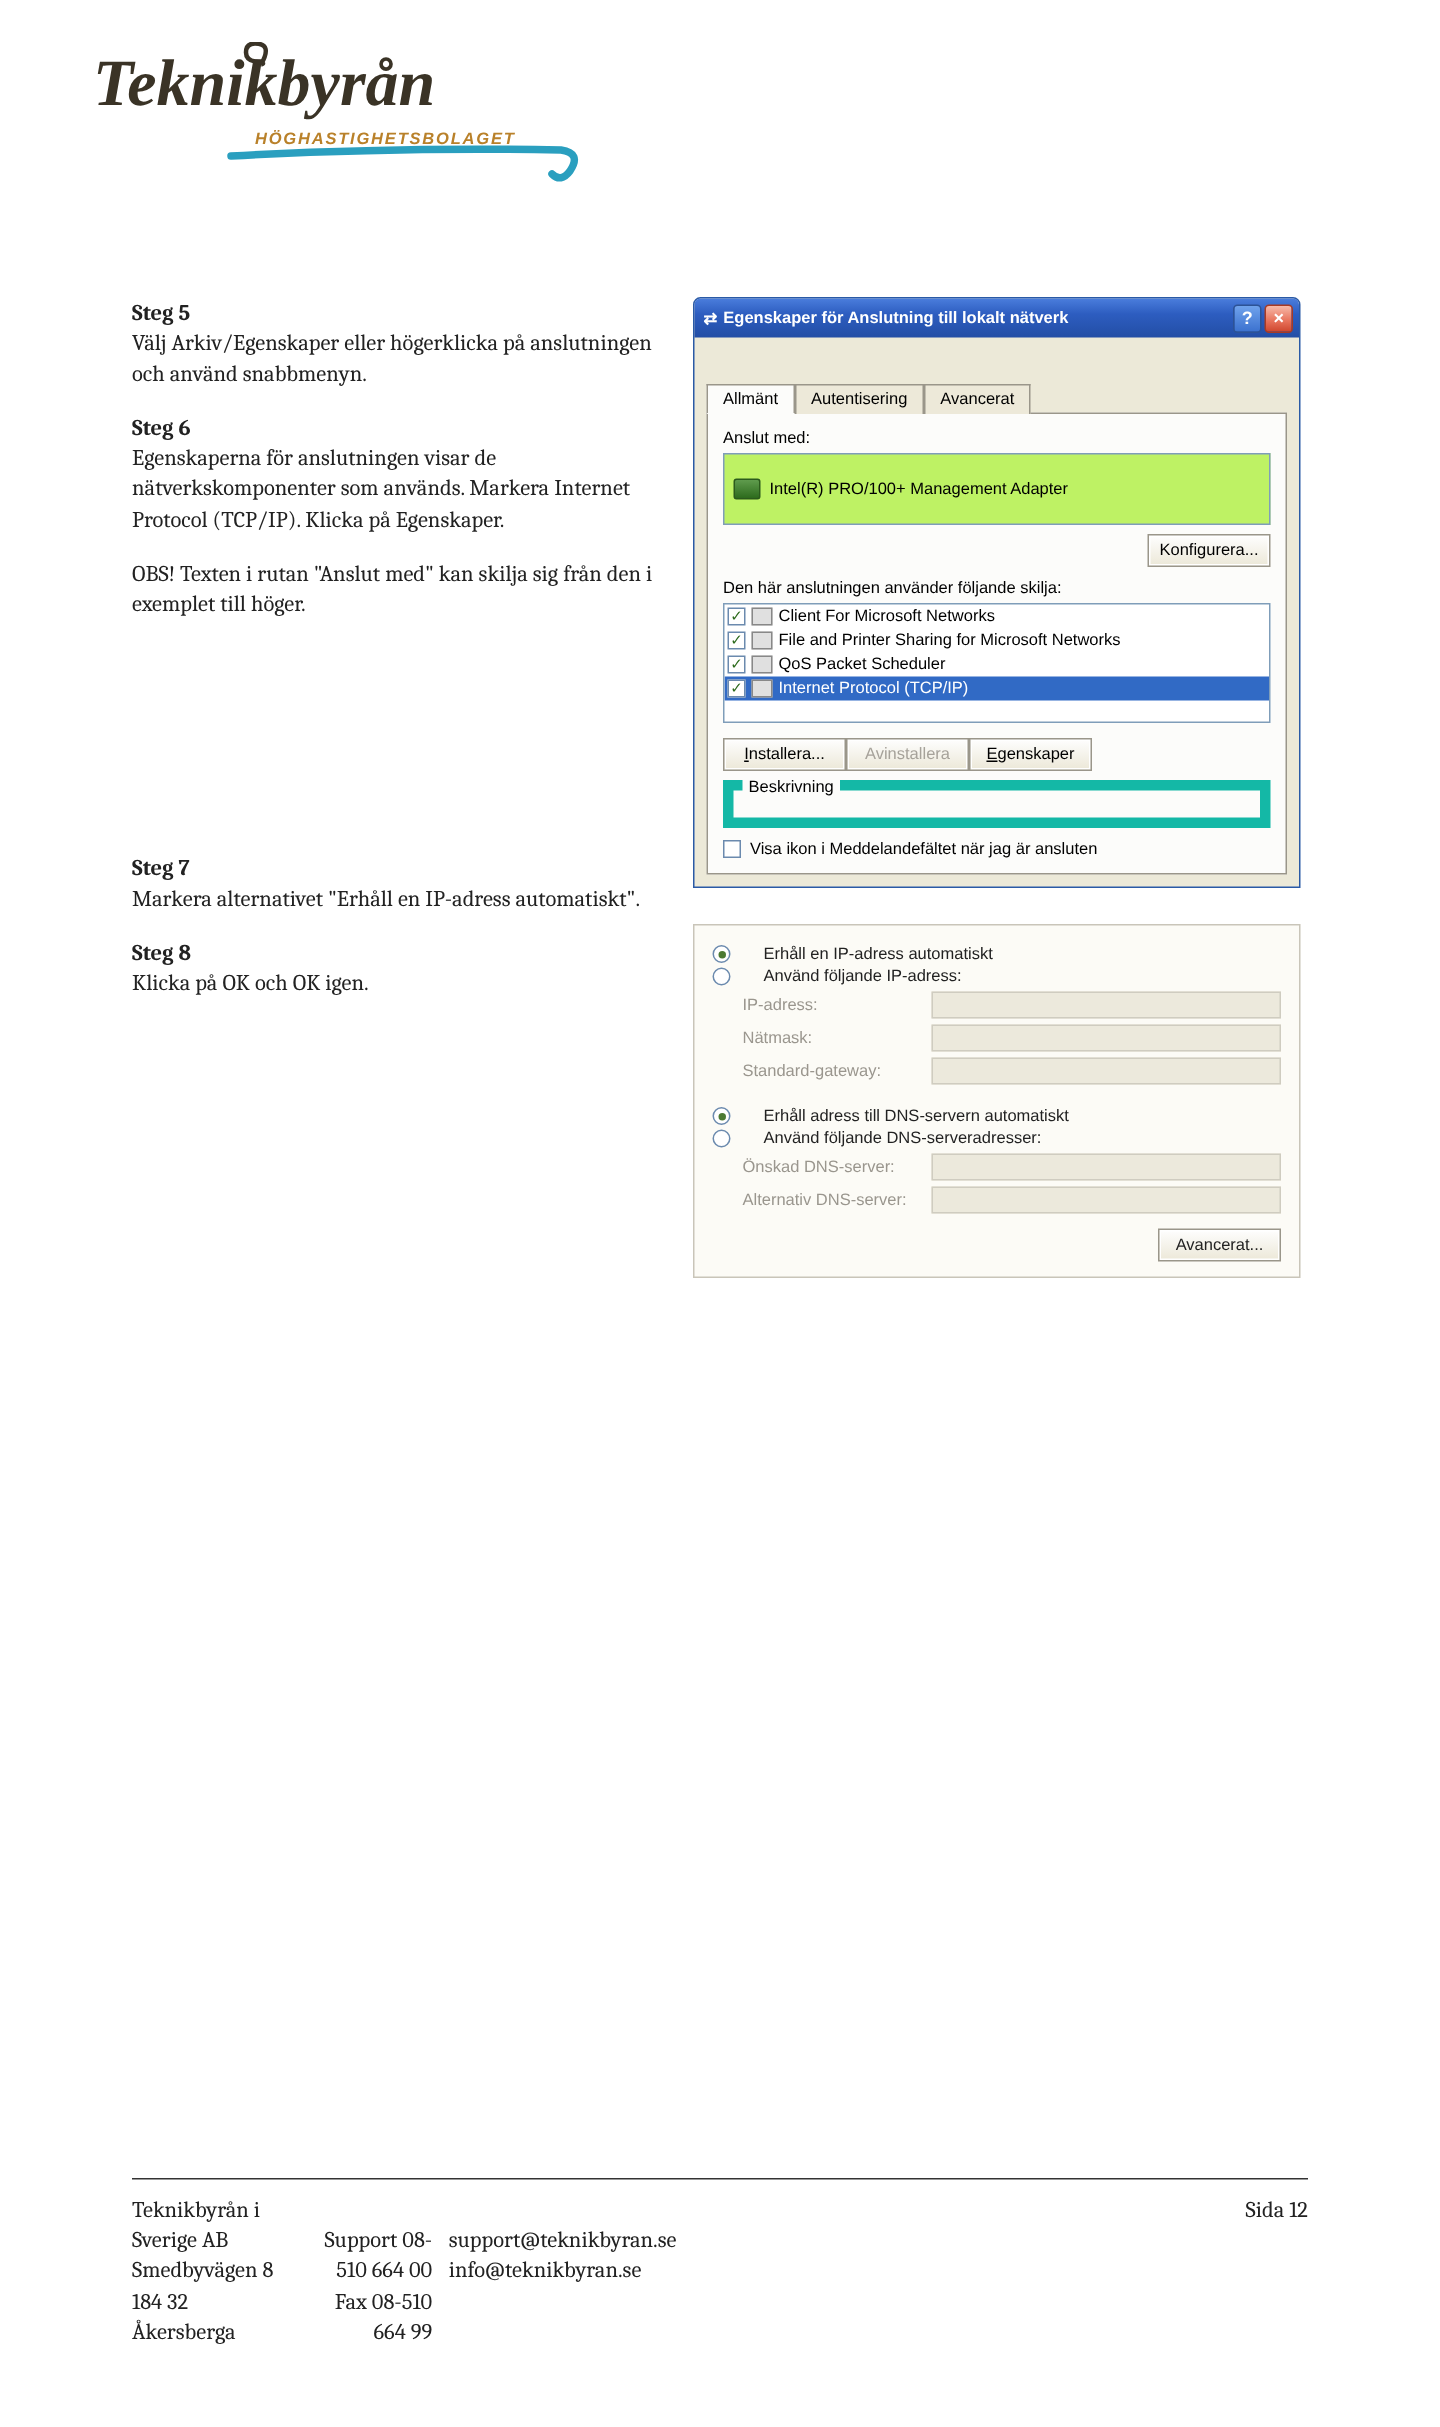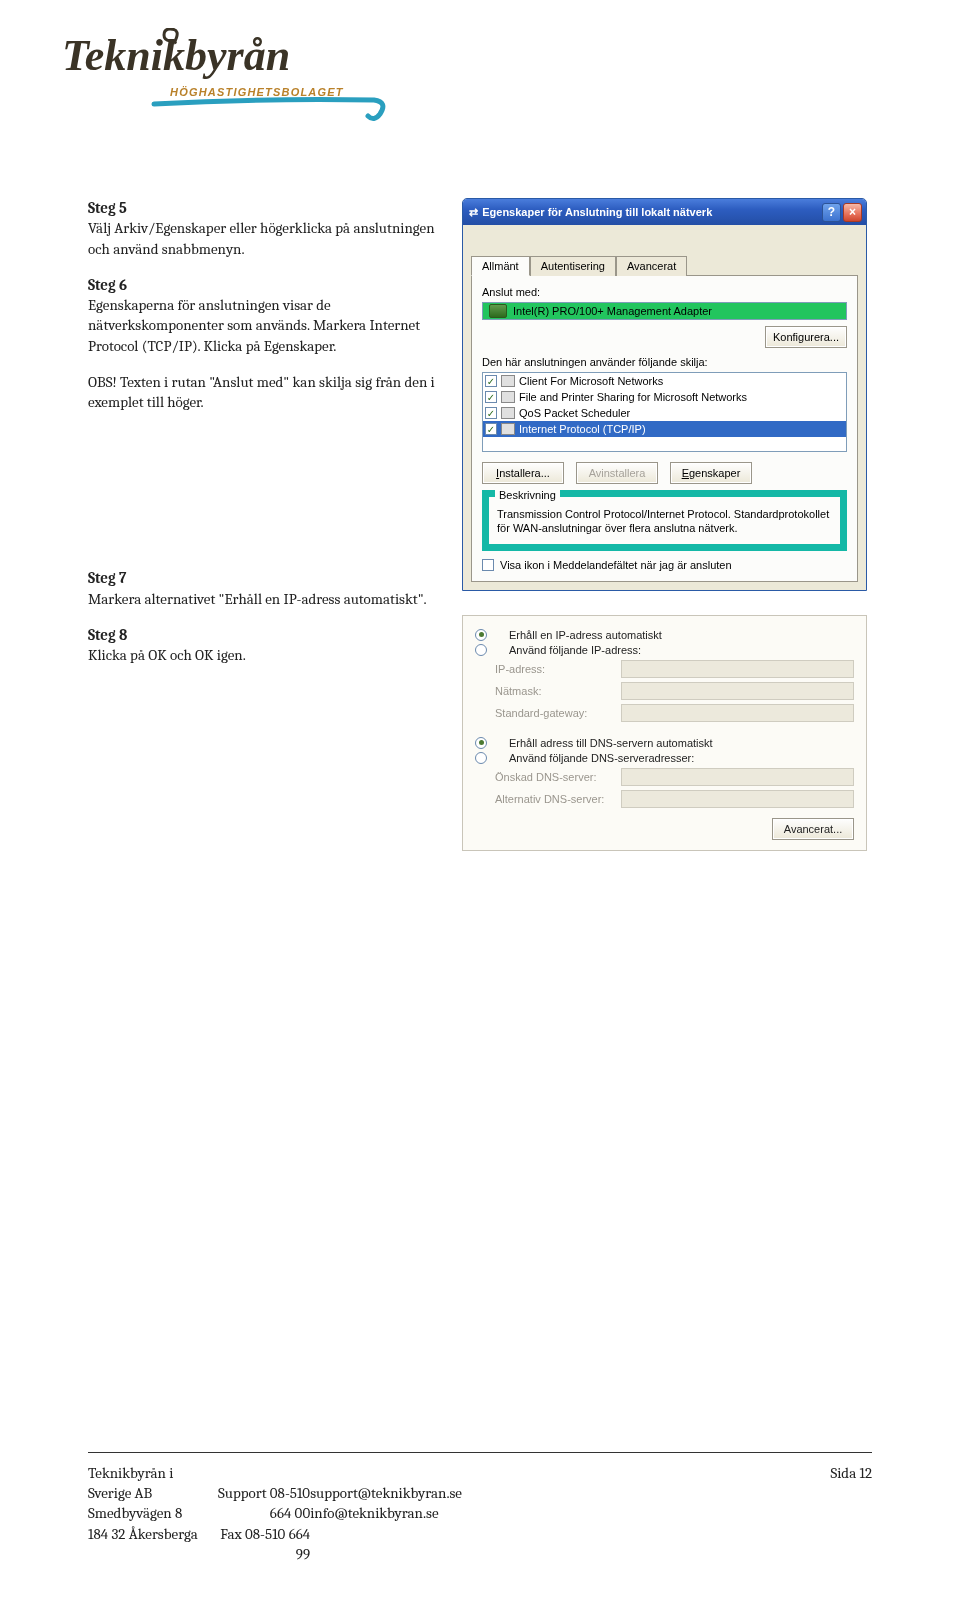--- a/index.html
+++ b/index.html
@@ -109,22 +109,22 @@
   .xp-tab:not(.active) { background: #ede9d9; }
   .xp-tabpanel {
     margin: 0 8px 8px 8px;
     border: 1px solid #9a968a;
     background: #fcfcfa;
     padding: 10px;
   }
   .fldlabel { margin-bottom: 4px; }
   .adapterbox {
     border: 1px solid #7f9db9;
-    background: #22c55e;
-    height: 18px;
+    background: #bef264;
+    height: 48px;
     display: flex;
     align-items: center;
     gap: 6px;
     padding: 0 6px;
   }
   .adapterbox .aicon {
     width: 18px; height: 14px;
     background: linear-gradient(#5f9b4d, #2d6b1d);
     border: 1px solid #2b5a1c;
     border-radius: 2px;
@@ -161,21 +161,21 @@
     background: #fff;
     display: inline-flex; align-items: center; justify-content: center;
     font-size: 10px; color: #2d6b1d;
   }
   .li .pic {
     width: 14px; height: 12px;
     background: #e0e0e0;
     border: 1px solid #888;
   }
   .btnrow {
-    display: flex; gap: 12px; margin: 10px 0 6px 0;
+    display: flex; margin: 10px 0 6px 0;
   }
   .group {
     border: 7px solid #14b8a6;
     padding: 10px 8px 8px 8px;
     margin-top: 6px;
     position: relative;
   }
   .group .legend {
     position: absolute; top: -8px; left: 6px;
     background: #fcfcfa; padding: 0 4px;
@@ -232,20 +232,21 @@
   .footer-line {
     border-top: 1px solid #333;
     margin-bottom: 10px;
   }
   .footer-cols {
     display: flex;
     justify-content: space-between;
     font-family: Cambria, Georgia, serif;
     font-size: 15px;
     line-height: 1.35;
+    gap: 11px;
   }
   .footer-cols .c { }
   .footer-cols .c.mid { text-align: right; }
   .footer-cols .c.right { text-align: right; }
   .u { text-decoration: underline; }
 </style>
 </head>
 <body>
 
 <div class="page">
@@ -339,21 +340,20 @@
           </div>
 
           <div class="btnrow">
             <span class="xp-btn"><span class="u" style="text-decoration:underline">I</span><span></span><span>nstallera...</span></span>
             <span class="xp-btn disabled"><span>Avinstallera</span></span>
             <span class="xp-btn"><span class="u">E</span>genskaper</span>
           </div>
 
           <div class="group">
             <span class="legend">Beskrivning</span>
-            <div style="font-size:11px;line-height:1.3">Transmission Control Protocol/Internet Protocol. Standardprotokollet för WAN-anslutningar över flera anslutna nätverk.</div>
           </div>
 
           <div class="checkline">
             <span class="cb" style="color:transparent">✓</span>
             <span>Visa ikon i Meddelandefältet när jag är ansluten</span>
           </div>
         </div>
       </div>
 
       <div class="ip-panel">

